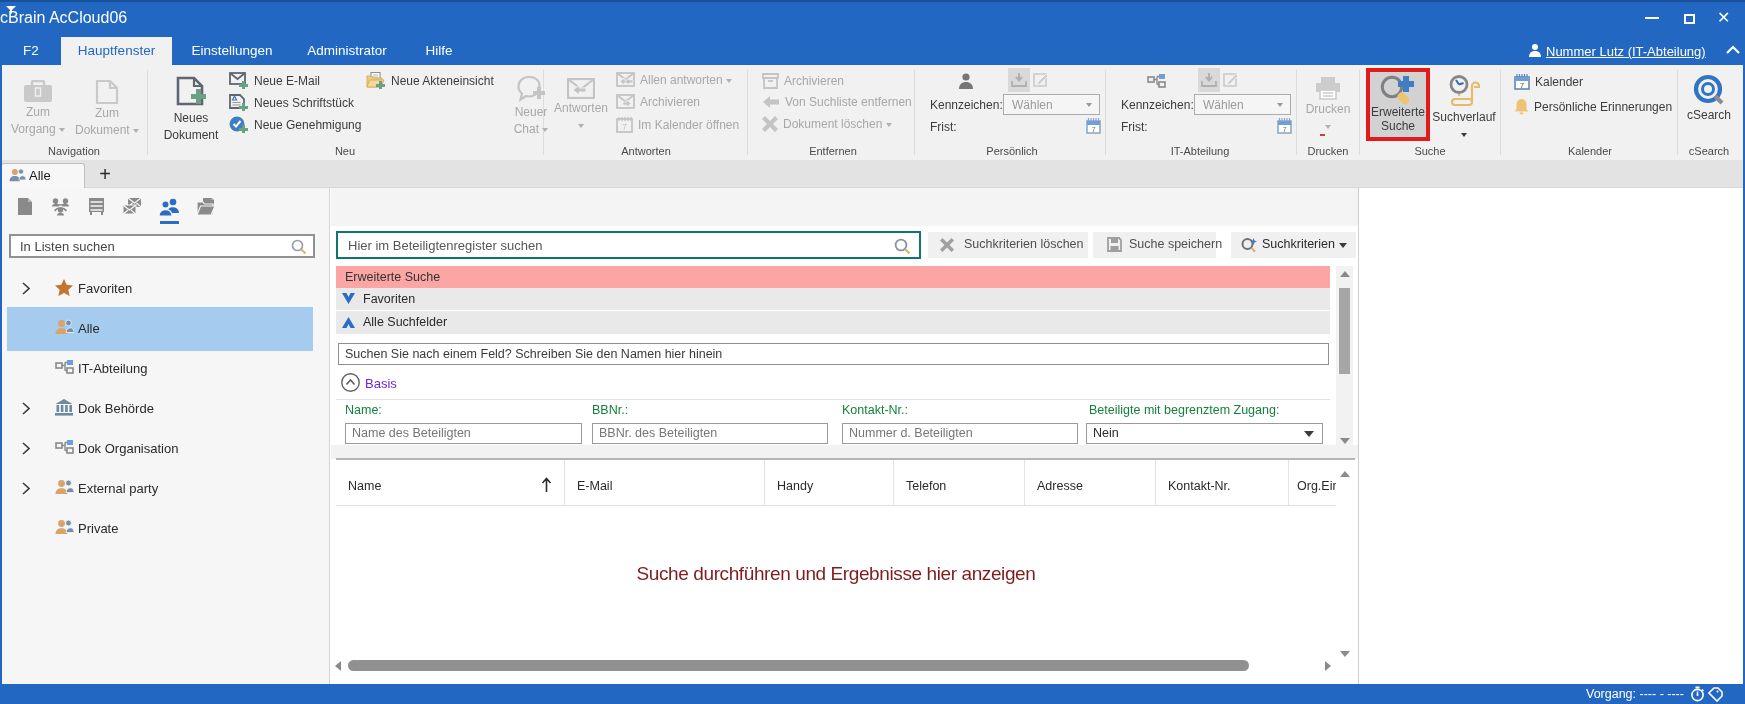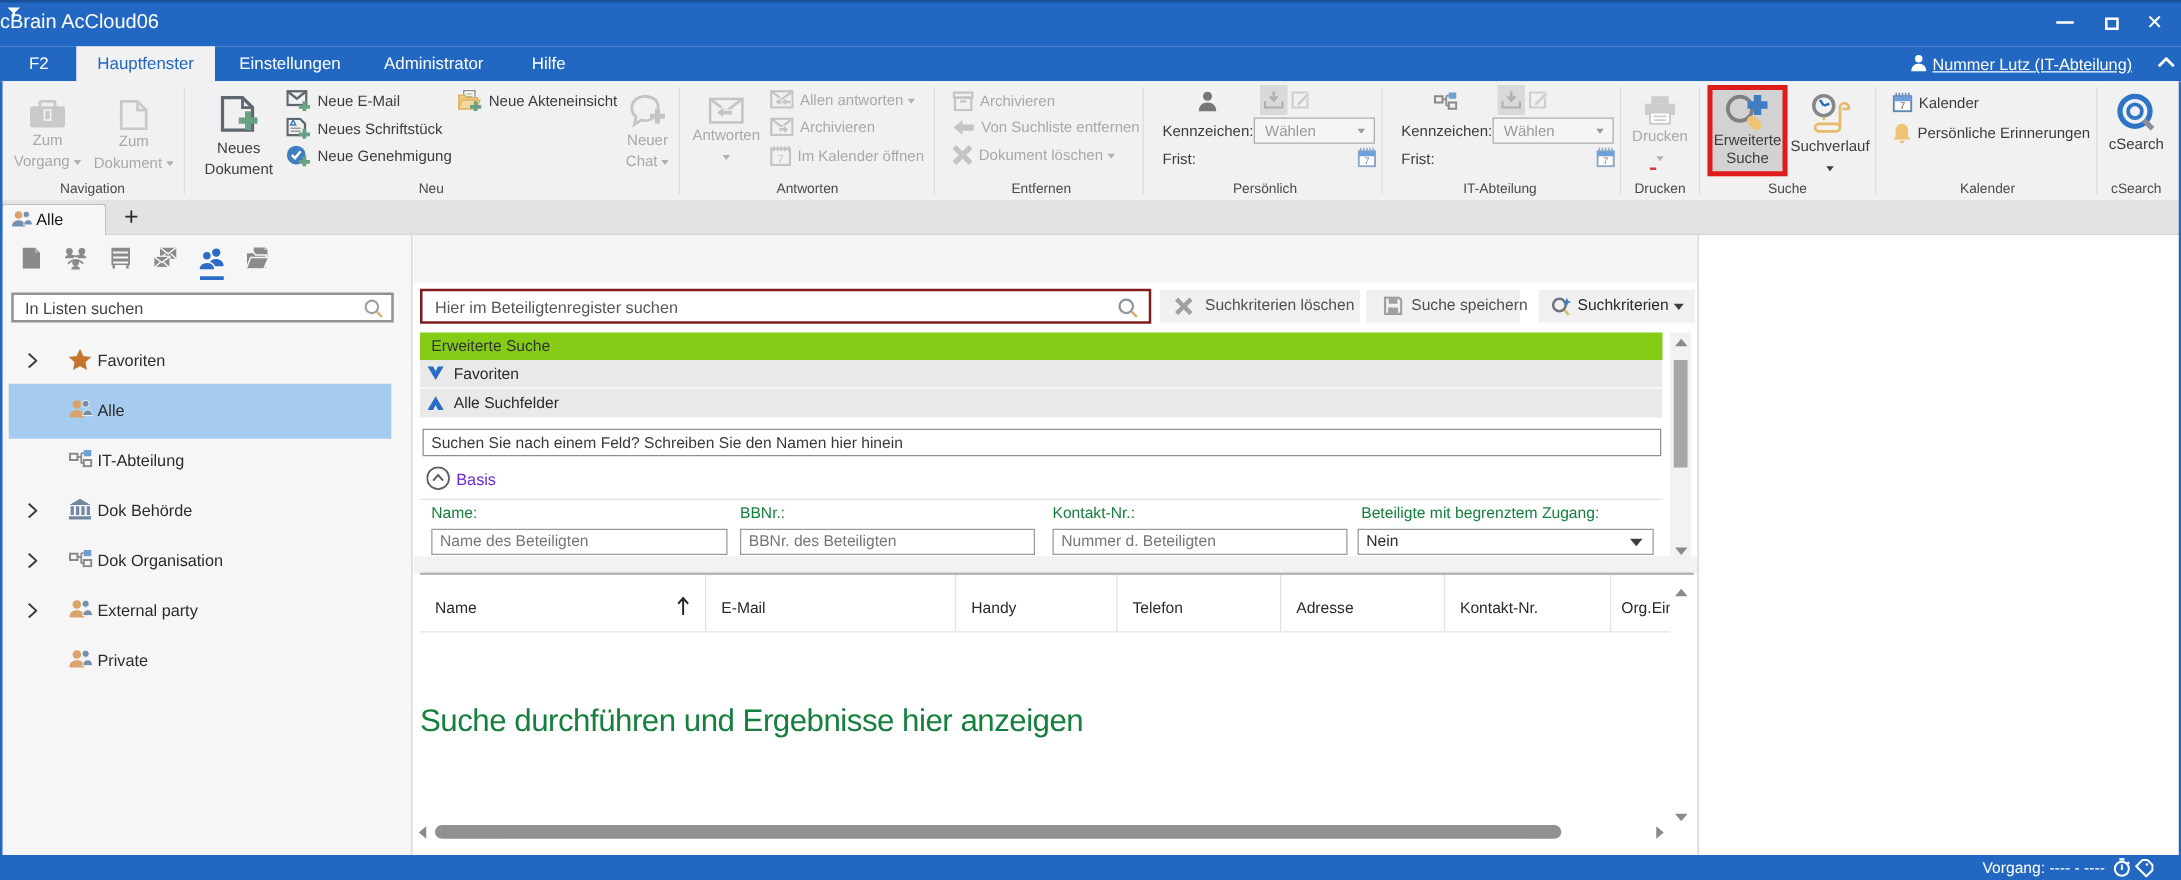--- a/index.html
+++ b/index.html
@@ -42,21 +42,21 @@
   .treerow .chev { position:absolute; left:22px; top:14px; }
   .treerow .ticon { position:absolute; left:55px; top:11px; }
   .treerow .tlabel { position:absolute; left:78px; top:13px; font-size:13px; color:#2a2a2a; }
   .selrow { position:absolute; left:7px; width:306px; height:44px; background:#a5cbee; }
 
   
   .main { left:331px; top:188px; width:1027px; height:496px; background:#f4f4f4; }
   .mwhite { position:absolute; left:0px; top:38px; width:1027px; height:458px; background:#fff; }
   .gbtn { position:absolute; top:44px; height:26px; background:#f0f0f0; font-size:12.5px; color:#4f4f4f; white-space:nowrap; }
 
-  .sechdr { position:absolute; left:5px; width:994px; background:#84cc16; height:22px; font-size:12.5px; color:#333; line-height:22px; padding-left:9px; }
+  .sechdr { position:absolute; left:5px; width:994px; background:#fca5a5; height:22px; font-size:12.5px; color:#333; line-height:22px; padding-left:9px; }
   .secrow { position:absolute; left:5px; width:994px; background:#e9e9e9; height:22px; font-size:12.5px; color:#2a2a2a; line-height:22px; }
 
   .field-label { position:absolute; font-size:12.5px; color:#15803d; }
   .field-input { position:absolute; height:21px; border:1px solid #9a9a9a; background:#fff; font-size:12.5px; color:#767676; padding-left:6px; line-height:19px; }
 
   .th { position:absolute; top:0; height:45px; font-size:12.5px; color:#2a2a2a; line-height:53px; padding-left:12px; border-right:1px solid #e3e3e3; }
 
   .statusbar { left:0; top:684px; width:1745px; height:20px; background:#2268c3; color:#fff; font-size:12.5px; }
 
   .rightpane { left:1358px; top:188px; width:387px; height:496px; background:#fff; border-left:1px solid #cfcfcf; }
@@ -172,21 +172,21 @@
     <div class="smallrow" style="left:366px;top:7px;">
       <span class="ic"><svg width="20" height="17" viewBox="0 0 20 17">
             <rect x="5" y="0.5" width="9" height="11" fill="#fff" stroke="#8f8f8f" stroke-width="1.1"></rect>
             <path d="M7 3h5M7 5h5M7 7h5" stroke="#b5b5b5" stroke-width="1"></path>
             <path d="M1 4h5l1.5 2H16v9H1z" fill="#eec87c" stroke="#d9b05e" stroke-width="1"></path>
             <path d="M1 15l2.5-7H18l-3 7z" fill="#f3d99c" stroke="#d9b05e" stroke-width="1"></path>
             <path d="M13 9h3v3h3v3h-3v2h-3v-2h-3v-3h3z" fill="#68a183"></path>
           </svg></span><span class="lb">Neue Akteneinsicht</span>
     </div>
 
-    <div class="bigbtn dis" style="left:490px;width:56px;text-align:center;">
+    <div class="bigbtn dis" style="left:503px;width:56px;text-align:center;">
       <svg style="margin:6px auto 0" width="29" height="27" viewBox="0 0 29 27">
           <path d="M12 1C6 1 1.5 5 1.5 10.5c0 3 1.5 5.5 3.5 7l-1.5 6 5.5-3.5c1 .3 2 .5 3 .5 6 0 10.5-4.5 10.5-10.5S18 1 12 1z" fill="none" stroke="#c4c4c4" stroke-width="2.2"></path>
           <path d="M19 14h4v4h4v4h-4v4h-4v-4h-4v-4h4z" fill="#c4c4c4" transform="translate(1,-3)"></path>
         </svg>
       <div class="t1">Neuer</div>
         <div class="t1">Chat <span class="darr di"></span></div>
     </div>
 
     <div class="bigbtn dis" style="left:550px;width:62px;">
       <svg style="margin:8px auto 0" width="28" height="21" viewBox="0 0 28 21">
@@ -534,21 +534,21 @@
             <path d="M11 13.5c.4-3.2 2.2-4.7 4.4-4.7 1.8 0 3.2 1.3 3.6 3.7v1z" fill="#7490ad" stroke="#f6f6f7" stroke-width=".8"></path>
           </svg>
         </span>
       <span class="tlabel">Private</span>
     </div>
   </div>
 
   <div class="abs main" id="main">
     <div class="mwhite"></div>
 
-    <div class="abs" style="left:5px;top:43px;width:585px;height:28px;background:#fff;border:2px solid #7f1d1d;">
+    <div class="abs" style="left:5px;top:43px;width:585px;height:28px;background:#fff;border:2px solid #0f766e;">
       <span style="position:absolute;left:10px;top:5px;font-size:13px;color:#575757;">Hier im Beteiligtenregister suchen</span>
       <svg style="position:absolute;right:8px;top:5px;" width="17" height="17" viewBox="0 0 17 17">
           <circle cx="7" cy="7" r="5.4" fill="none" stroke="#8d939b" stroke-width="1.8"></circle>
           <path d="M11.3 11.3l4.2 4.2" stroke="#d9b36c" stroke-width="2.2"></path>
         </svg>
     </div>
     <div class="abs gbtn" style="left:597px;width:160px;">
       <svg style="position:absolute;left:12px;top:6px;" width="14" height="14" viewBox="0 0 14 14">
           <path d="M2.5 0l4.5 4.5L11.5 0 14 2.5 9.5 7l4.5 4.5-2.5 2.5L7 9.5 2.5 14 0 11.5 4.5 7 0 2.5z" fill="#a0a0a0"></path>
         </svg>
@@ -622,21 +622,21 @@
         </svg>
     </div>
     <div class="th" style="left:234px;top:272px;width:200px;">E-Mail</div>
     <div class="th" style="left:434px;top:272px;width:129px;">Handy</div>
     <div class="th" style="left:563px;top:272px;width:131px;">Telefon</div>
     <div class="th" style="left:694px;top:272px;width:131px;">Adresse</div>
     <div class="th" style="left:825px;top:272px;width:133px;">Kontakt-Nr.</div>
     <div class="th" style="left:958px;top:272px;width:47px;border-right:none;overflow:hidden;padding-left:8px;">Org.Ein</div>
     <div class="abs" style="left:5px;top:317px;width:1000px;height:1px;background:#e3e3e3;"></div>
 
-    <div class="abs" style="left:5px;top:375px;width:1000px;font-size:25px;letter-spacing:-0.4px;color:#15803d;">Suche durchführen und Ergebnisse hier anzeigen</div>
+    <div class="abs" style="left:5px;top:375px;width:1000px;text-align:center;font-size:19px;letter-spacing:-0.4px;color:#7f1d1d;">Suche durchführen und Ergebnisse hier anzeigen</div>
 
     <div class="abs" style="left:1009px;top:283px;width:0;height:0;border-left:5px solid transparent;border-right:5px solid transparent;border-bottom:6px solid #8a8a8a;"></div>
     <div class="abs" style="left:1009px;top:463px;width:0;height:0;border-left:5px solid transparent;border-right:5px solid transparent;border-top:6px solid #8a8a8a;"></div>
 
     <div class="abs" style="left:4px;top:473px;width:0;height:0;border-top:5px solid transparent;border-bottom:5px solid transparent;border-right:6px solid #8a8a8a;"></div>
     <div class="abs" style="left:17px;top:472px;width:901px;height:11px;background:#909090;border-radius:5.5px;"></div>
     <div class="abs" style="left:994px;top:473px;width:0;height:0;border-top:5px solid transparent;border-bottom:5px solid transparent;border-left:6px solid #8a8a8a;"></div>
   </div>
 
   <div class="abs rightpane"></div>

